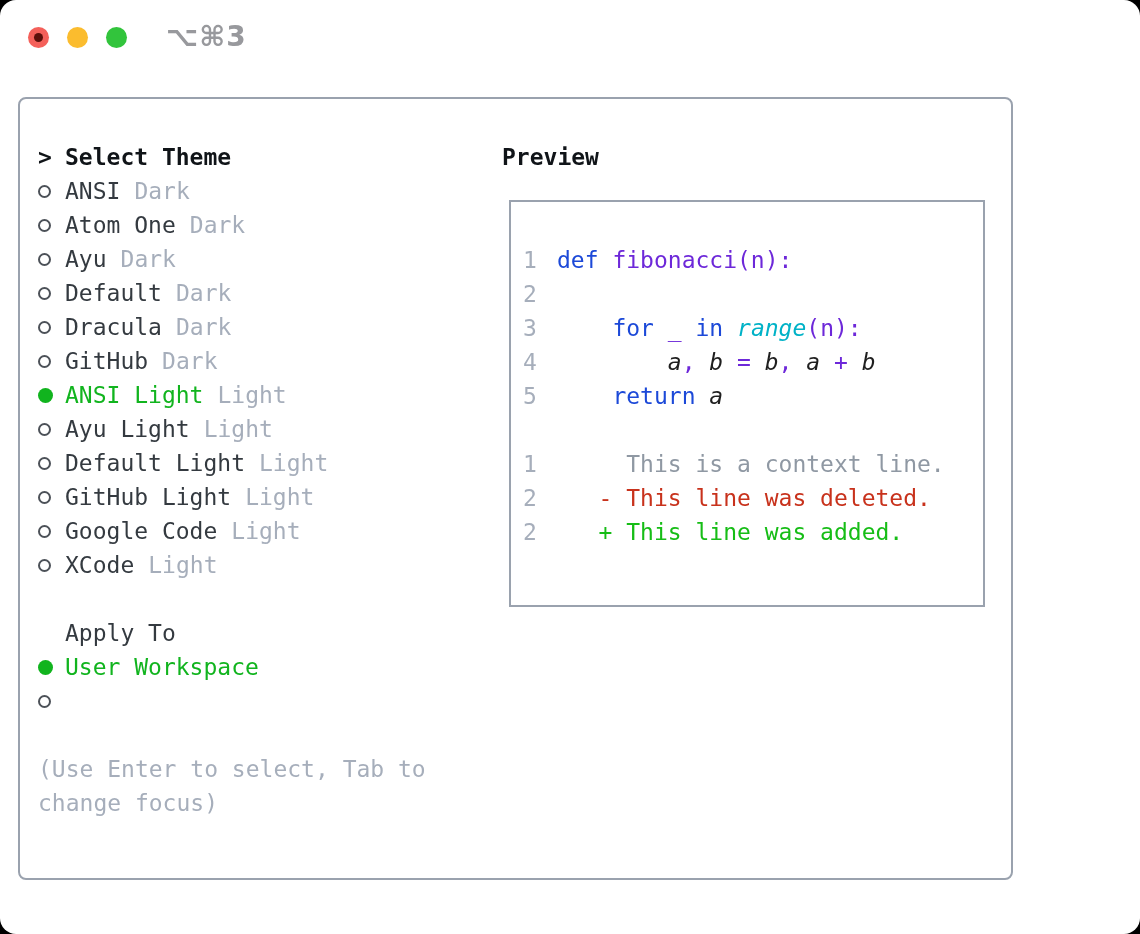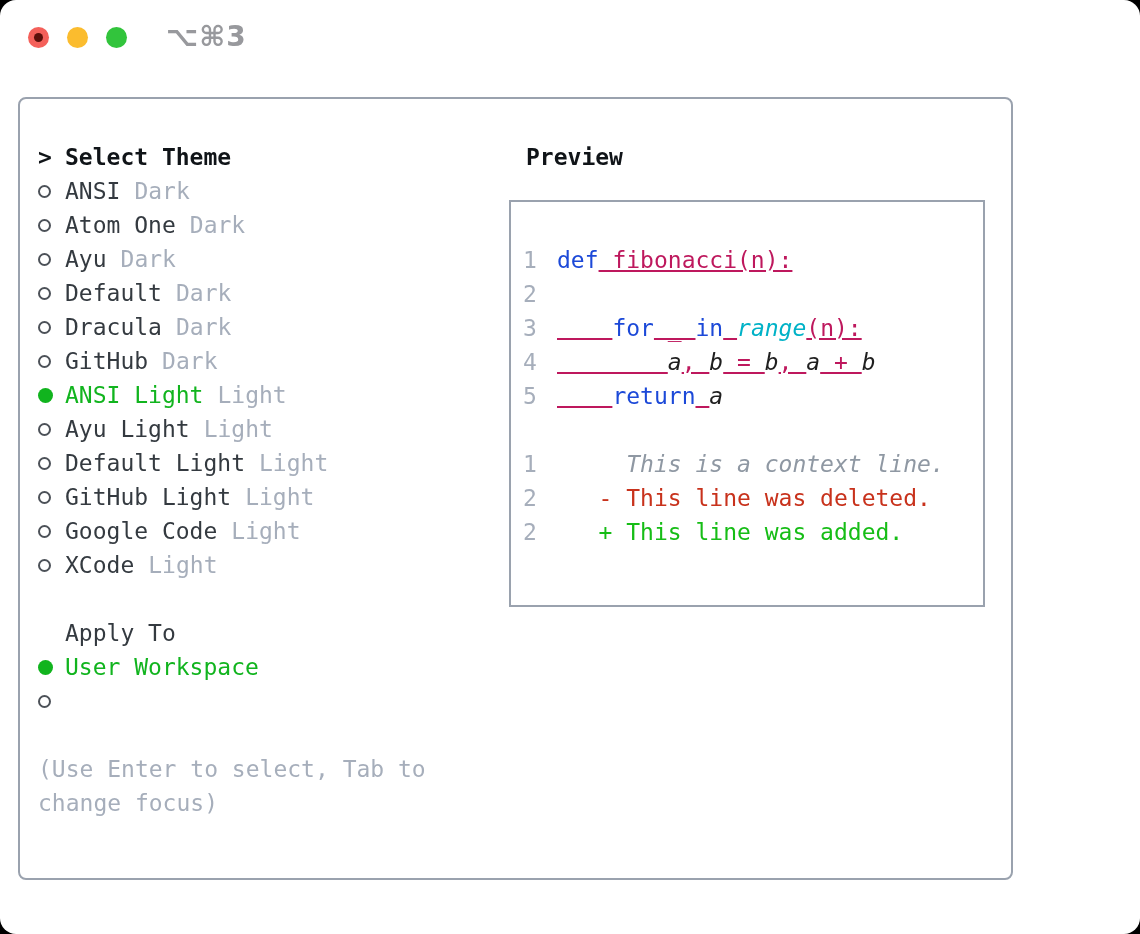--- a/index.html
+++ b/index.html
@@ -37,34 +37,34 @@
   .radio{width:13px;height:13px;border:2px solid #4c5158;border-radius:50%;box-sizing:border-box;}
   .radio.sel{width:15px;height:15px;border:none;background:var(--accent-green,#11b41e);}
   .bold-label{font-weight:bold;color:var(--heading-black,#101418);text-align:center;}
   .name{color:var(--text-dark,#343a40);text-align:center;}
   .name.sel{color:var(--accent-green,#11b41e);}
   .variant{color:var(--muted-gray,#a6aebb);margin-left:14px;}
   .spacer{height:34px;}
   .hint{width:412px;color:var(--muted-gray,#a6aebb);}
 
   
-  .preview-label{position:absolute;left:506px;top:41px;height:34px;line-height:34px;font-size:23px;font-weight:bold;color:var(--heading-black,#101418);}
+  .preview-label{position:absolute;left:482px;top:41px;height:34px;line-height:34px;font-size:23px;font-weight:bold;color:var(--heading-black,#101418);}
   .preview-box{
     position:absolute;left:489px;top:101px;width:472px;height:403px;
     border:2px solid var(--border-gray,#9aa2ae);background:#fff;
   }
   .code{position:absolute;left:12px;top:41px;font-size:23px;line-height:34px;}
   .code-row{display:flex;height:34px;align-items:center;white-space:pre;}
   .lnum{display:inline-block;width:34px;flex:none;color:var(--muted-gray,#a6aebb);}
-  .s-plain{color:#be185d;text-decoration:underline;}
+  .s-plain{color:#6d28d9;}
   .s-kw{color:var(--keyword-blue,#1c49d8);}
   .s-var{color:#1f1f1f;font-style:italic;}
   .s-num{color:var(--code-green,#16bd16);}
   .s-fn{color:var(--builtin-cyan,#00b2c7);font-style:italic;}
-  .s-ctx{color:var(--context-gray,#8f98a3);font-style:italic;}
+  .s-ctx{color:var(--context-gray,#8f98a3);}
   .s-del{color:var(--deleted-red,#c8321c);}
   .s-add{color:var(--code-green,#16bd16);}
 </style>
 </head>
 <body style="--accent-green: #11b41e; --code-green: #16bd16; --keyword-blue: #1c49d8; --builtin-cyan: #00b2c7; --deleted-red: #c8321c; --muted-gray: #a6aebb; --context-gray: #8f98a3; --border-gray: #9aa2ae; --text-dark: #343a40; --heading-black: #101418; --traffic-red: #f4605a; --traffic-yellow: #fbbc2e; --traffic-green: #32c43c;">
 
 <div class="window">
 
   <div class="titlebar">
     <span class="light light-red">

